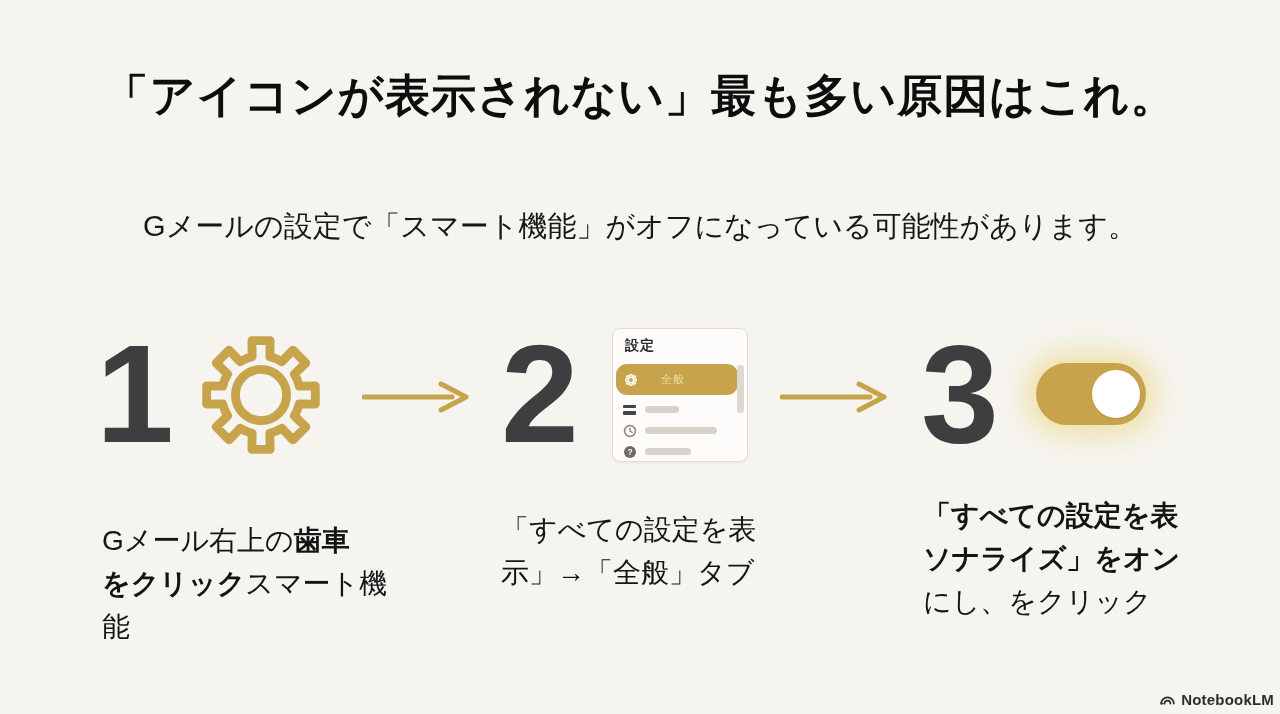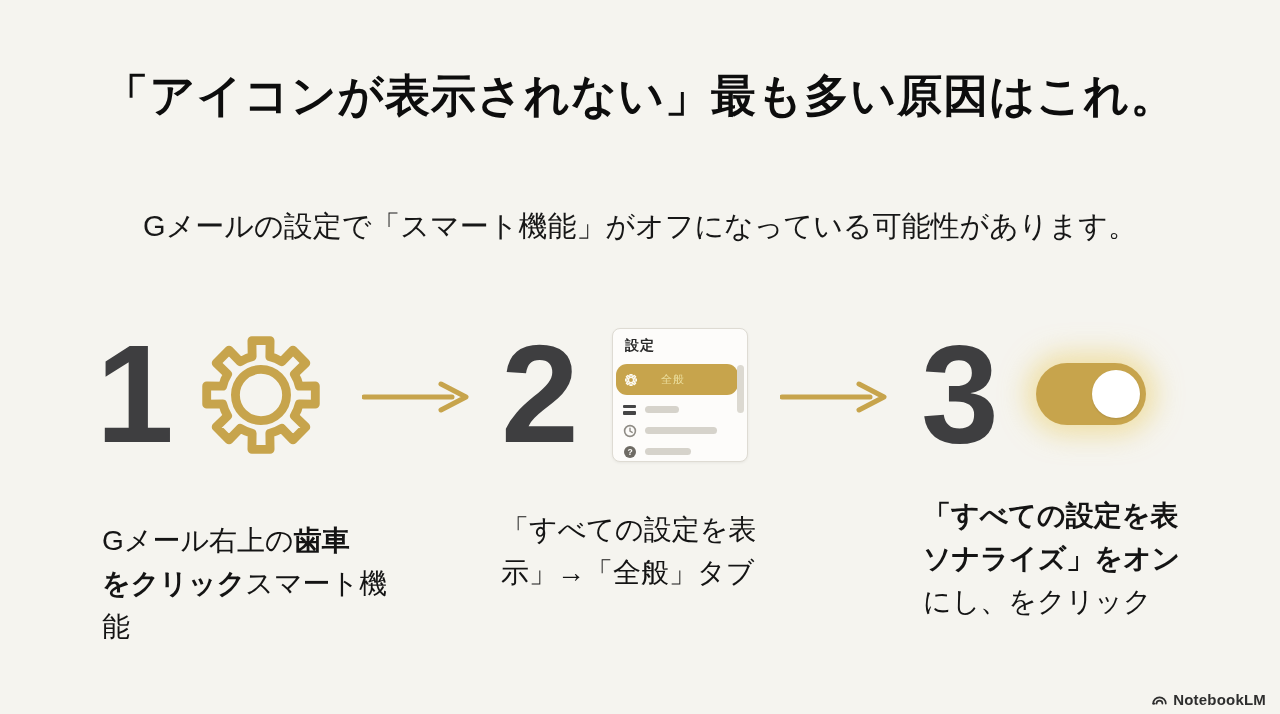--- a/index.html
+++ b/index.html
@@ -80,21 +80,21 @@
 
   
   .caption{font-size:28px;line-height:43px;color:#141414;font-weight:400;}
   .caption .b{font-weight:800;}
   .cap-1{left:102px;top:492px;width:300px;margin-top:27px;}
   .cap-2{left:501px;top:508px;width:290px;}
   .cap-3{left:923px;top:494px;width:310px;}
 
   
   .footer{
-    right:14px;bottom:6px;display:flex;align-items:flex-end;gap:5px;
+    right:6px;bottom:6px;display:flex;align-items:flex-end;gap:5px;
     color:#2E2E2E;font-size:15px;font-weight:600;letter-spacing:0.2px;
   }
   .footer svg{display:block;color:#2E2E2E;}
 </style>
 </head>
 <body style="--bg: #F5F4EF; --gold: #C7A44C; --num: #3E3E40; --text: #141414;">
 
 <div class="abs title">「アイコンが表示されない」最も多い原因はこれ。</div>
 
 <div class="abs subtitle">

